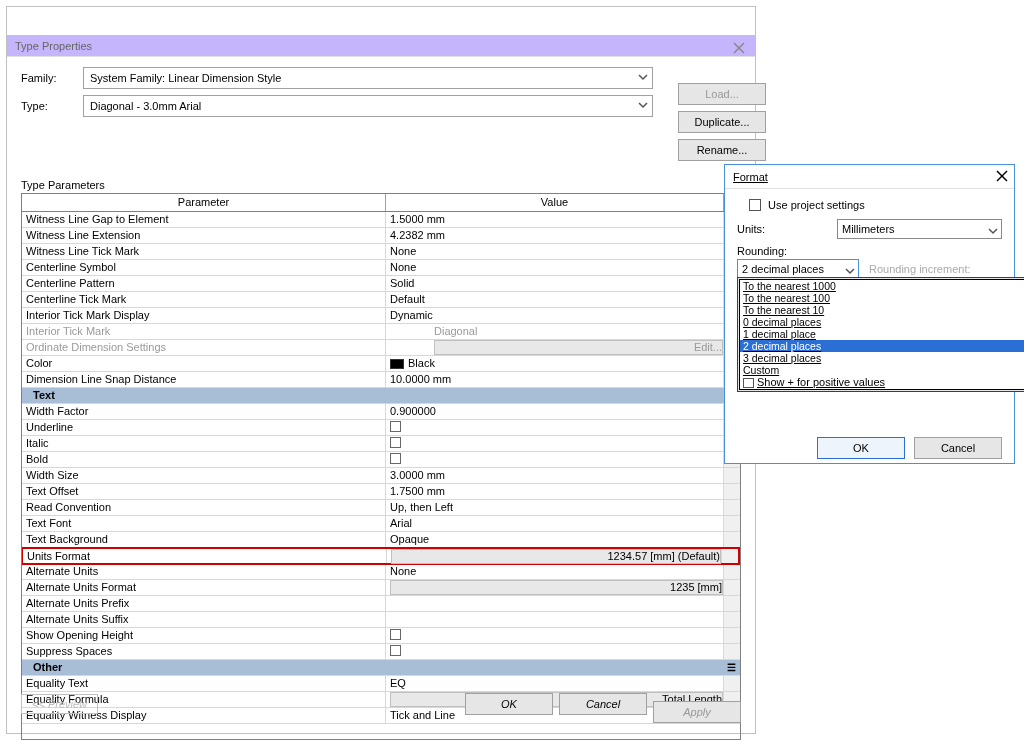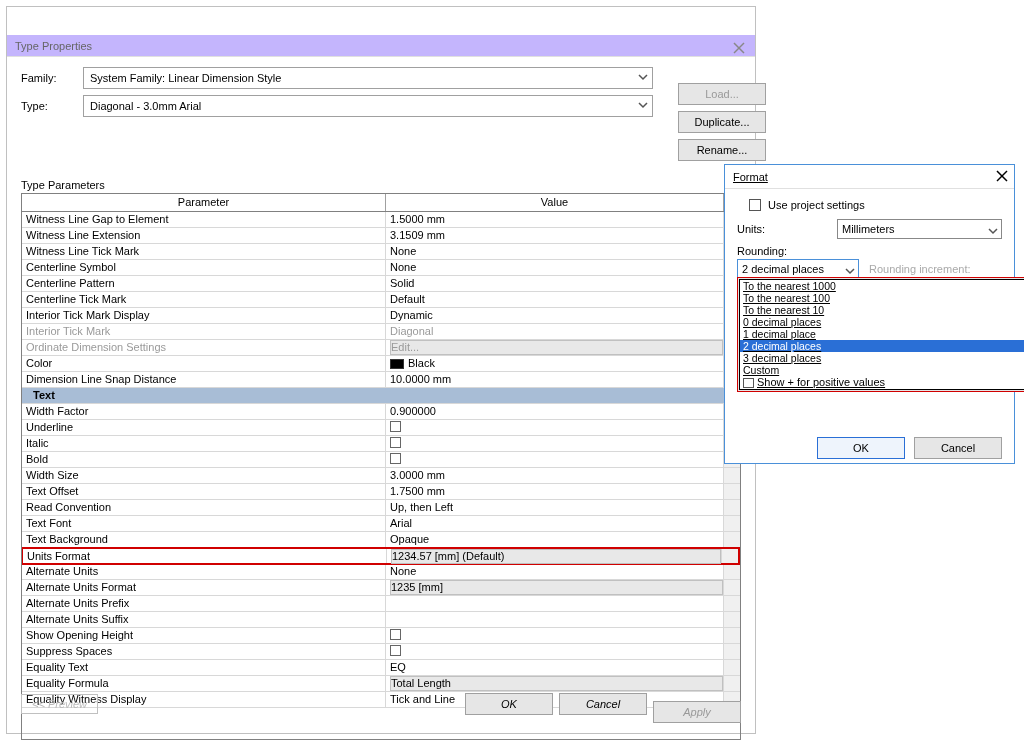--- a/index.html
+++ b/index.html
@@ -39,22 +39,22 @@
 
   .tbl-body { overflow: hidden; }
   .trow { display: flex; height: 16px; border-bottom: 1px solid #d8d8d8; }
   .trow .c1 { width: 364px; padding-left: 4px; border-right: 1px solid #d8d8d8; line-height: 15px; white-space: nowrap; overflow: hidden; }
   .trow .c2 { flex: 1; padding-left: 4px; line-height: 15px; border-right: 1px solid #d8d8d8; position: relative; }
   .trow.group { background: #a8bdd6; font-weight: bold; }
   .trow.group .c1 { border-right: none; padding-left: 11px; }
   .trow.group .c2 { border-right: none; text-align: right; padding-right: 4px; }
   .trow.group .collapse { font-family: monospace; font-size: 10px; }
   .trow.disabled .c1 { color: #9a9a9a; }
-  .trow.disabled .c2 { color: #9a9a9a; }
-  .trow .btncell { background: #e8e8e8; text-align: left; margin: 0; border: 1px solid #c0c0c0; height: 15px; line-height: 13px; }
+  .trow.disabled .c2 { color: #9a9a9a; margin-left: 44px; }
+  .trow .btncell { background: #e8e8e8; text-align: right; margin: 0; border: 1px solid #c0c0c0; height: 15px; line-height: 13px; }
   .trow.highlight { border: 2px solid #d00000; margin: -1px 0 -1px -1px; height: 18px; position: relative; z-index: 2; }
   .chk { display: inline-block; width: 11px; height: 11px; border: 1px solid #666; background: #fff; margin-top: 1px; }
   .swatch { display: inline-block; width: 14px; height: 10px; background: #000; border: 1px solid #333; margin-right: 4px; vertical-align: middle; }
 
   .sc-col { width: 16px; background: #f0f0f0; }
 
   .dlg-footer { position: absolute; bottom: 4px; left: 0; right: 0; display: flex; padding: 6px 14px; align-items: center; font-style: italic; }
   .dlg-footer .prev { border: 1px solid #c0c0c0; color: #bbb; padding: 3px 10px; }
   .dlg-footer .spacer { flex: 1; }
   .dlg-footer .btn { margin-left: 6px; }
@@ -145,21 +145,21 @@
         <div class="th scroll"></div>
       </div>
       <div class="tbl-body" id="tbl-body">
           <div class="trow">
             <div class="c1">Witness Line Gap to Element</div>
             <div class="c2"><span>1.5000 mm</span></div>
             <div class="sc-col"></div>
           </div>
           <div class="trow">
             <div class="c1">Witness Line Extension</div>
-            <div class="c2"><span>3.1509 mm</span></div>
+            <div class="c2"><span>4.2382 mm</span></div>
             <div class="sc-col"></div>
           </div>
           <div class="trow">
             <div class="c1">Witness Line Tick Mark</div>
             <div class="c2"><span>None</span></div>
             <div class="sc-col"></div>
           </div>
           <div class="trow">
             <div class="c1">Centerline Symbol</div>
             <div class="c2"><span>None</span></div>
@@ -282,20 +282,24 @@
           </div>
           <div class="trow">
             <div class="c1">Show Opening Height</div>
             <div class="c2"><span class="chk"></span></div>
             <div class="sc-col"></div>
           </div>
           <div class="trow">
             <div class="c1">Suppress Spaces</div>
             <div class="c2"><span class="chk"></span></div>
             <div class="sc-col"></div>
+          </div>
+          <div class="trow group">
+            <div class="c1">Other</div>
+            <div class="c2"><span class="collapse">☰</span></div>
           </div>
           <div class="trow">
             <div class="c1">Equality Text</div>
             <div class="c2"><span>EQ</span></div>
             <div class="sc-col"></div>
           </div>
           <div class="trow">
             <div class="c1">Equality Formula</div>
             <div class="c2">
               <div class="btncell">Total Length</div>

